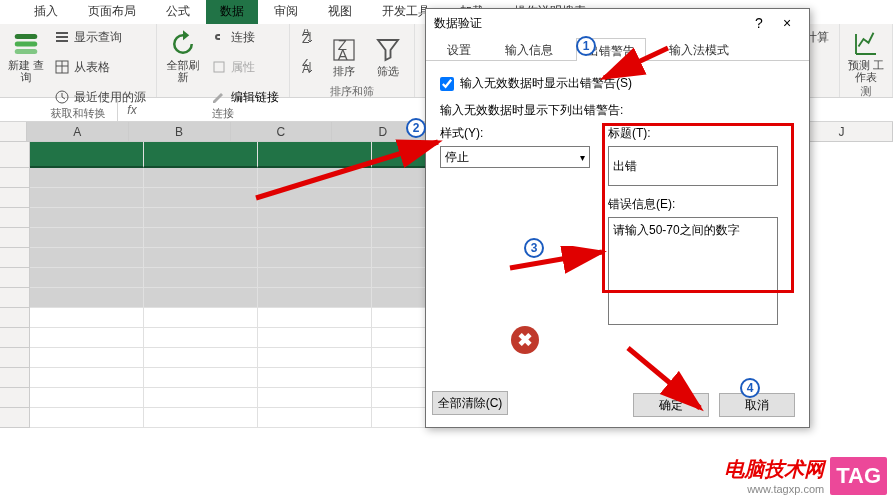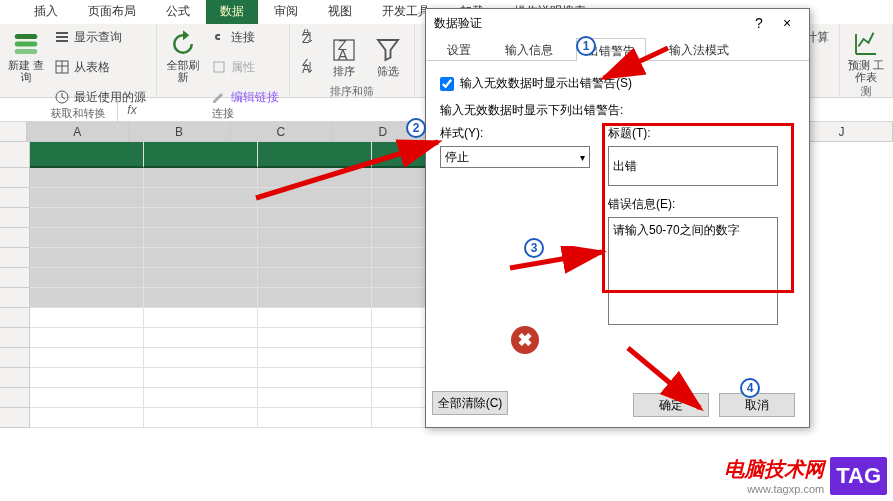--- a/index.html
+++ b/index.html
@@ -1,21 +1,21 @@
 <!DOCTYPE html>
 <html><head>
 <meta charset="utf-8">
 <style>
 * { margin: 0; padding: 0; box-sizing: border-box; font-family: "Microsoft YaHei", sans-serif; font-size: 12px; }
 body { background: #fff; width: 893px; height: 501px; overflow: hidden; position: relative; }
 
 
 .ribbon-tabs { height: 24px; background: #fff; display: flex; align-items: flex-end; padding-left: 20px; gap: 2px; }
 .ribbon-tab { padding: 4px 14px; color: #333; cursor: pointer; }
-.ribbon-tab.active { background: #217346; color: #fef9c3; }
+.ribbon-tab.active { background: #217346; color: #000000; }
 
 
 .ribbon { height: 74px; background: #f3f2f1; border-bottom: 1px solid #d5d5d5; display: flex; }
 .ribbon-group { border-right: 1px solid #e0e0e0; padding: 2px 6px; display: flex; flex-direction: column; justify-content: space-between; position: relative; }
 .ribbon-group-label { text-align: center; font-size: 11px; color: #666; padding-bottom: 2px; }
 .ribbon-group-body { display: flex; align-items: flex-start; gap: 4px; flex: 1; padding-top: 2px; }
 .big-btn { display: flex; flex-direction: column; align-items: center; justify-content: center; width: 40px; height: 56px; cursor: pointer; }
 .big-btn .icon { width: 30px; height: 30px; }
 .big-btn .lbl { font-size: 11px; text-align: center; line-height: 1.1; color: #444; }
 .vlist { display: flex; flex-direction: column; gap: 12px; }
@@ -68,21 +68,21 @@
 .dlg-foot-left { position: absolute; bottom: 10px; left: 6px; }
 
 
 .num-badge { position: absolute; width: 20px; height: 20px; border-radius: 50%; background: #fff; border: 2px solid #1b5bbf; display: flex; align-items: center; justify-content: center; color: #1b5bbf; font-weight: bold; font-size: 12px; z-index: 50; }
 .arrow { position: absolute; z-index: 40; pointer-events: none; }
 
 
 .wm { position: absolute; bottom: 6px; right: 6px; display: flex; align-items: center; gap: 6px; }
 .wm-text { color: #e60000; font-size: 20px; font-weight: bold; font-style: italic; }
 .wm-link { text-align: right; font-size: 11px; color: #888; }
-.wm-tag { background: #6d28d9; color: #fff; font-size: 22px; font-weight: bold; padding: 6px 6px; border-radius: 2px; }
+.wm-tag { background: #ec4899; color: #fff; font-size: 22px; font-weight: bold; padding: 6px 6px; border-radius: 2px; }
 </style>
 </head>
 <body>
 
 <div class="ribbon-tabs">
   <div class="ribbon-tab">插入</div>
   <div class="ribbon-tab">页面布局</div>
   <div class="ribbon-tab">公式</div>
   <div class="ribbon-tab active">数据</div>
   <div class="ribbon-tab">审阅</div>
@@ -151,21 +151,21 @@
         <div class="small-btn">
             <svg class="icon" viewBox="0 0 16 16">
               <rect x="3" y="3" width="10" height="10" fill="none" stroke="#aaa"></rect>
             </svg>
             <span style="color:#aaa">属性</span>
           </div>
         <div class="small-btn">
             <svg class="icon" viewBox="0 0 16 16">
               <path d="M2 12l8-8 2 2-8 8H2v-2z" fill="#aaa"></path>
             </svg>
-            <span style="color:#8b5cf6">编辑链接</span>
+            <span style="color:#000000">编辑链接</span>
           </div>
       </div>
     </div>
     <div class="ribbon-group-label">连接</div>
   </div>
 
   <div class="ribbon-group">
     <div class="ribbon-group-body">
       <div class="vlist">
         <div class="small-btn">

